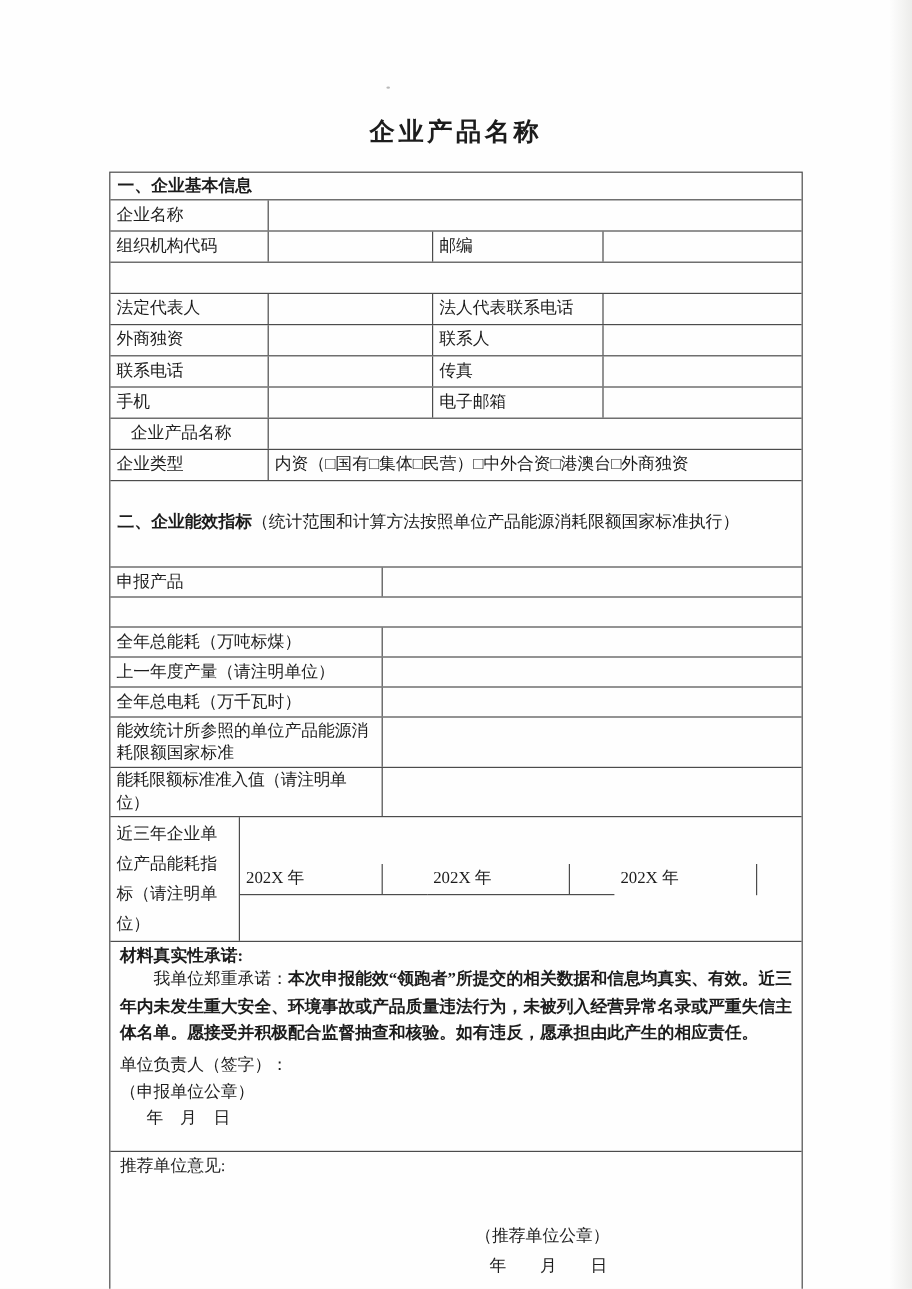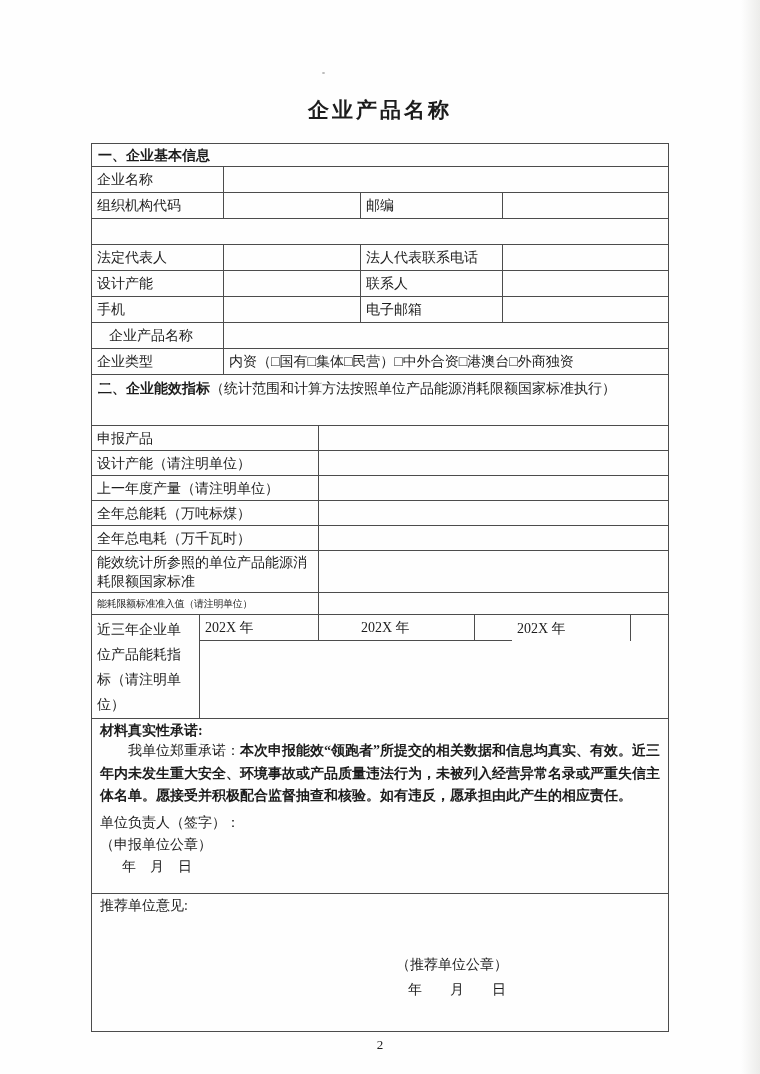--- a/index.html
+++ b/index.html
@@ -22,43 +22,43 @@
   .doc-title{
     margin-top:96px;
     text-align:center;
     font-size:21px;font-weight:bold;letter-spacing:3px;
   }
   .form-table{
     width:576px;margin:19px auto 0 auto;
     border:1px solid #4c4c4c;
     font-size:14px;
   }
-  .row{display:flex;align-items:flex-start;border-bottom:1px solid #4c4c4c;font-family:Liberation Serif, serif;}
+  .row{display:flex;align-items:center;border-bottom:1px solid #4c4c4c;font-family:Liberation Serif, serif;}
   .row:last-child{border-bottom:none;}
   .cell{
     box-sizing:border-box;
     border-right:1px solid #4c4c4c;
     padding:1px 5px;
     display:flex;align-items:center;
     min-height:25px;
     line-height:19px;
   }
   .cell:last-child{border-right:none;}
   .c1{width:132px;}
   .c2{width:137px;}
   .c3{width:142px;}
   .fill{flex:1;}
   .sec-head{min-height:22px;font-weight:bold;padding:1px 6px;display:flex;align-items:center;}
-  .sec-head2{min-height:50px;padding:2px 6px;line-height:23px;display:block;}
+  .sec-head2{min-height:50px;padding:2px 6px;line-height:23px;display:block;margin-top:21px;}
   .sec-head2 .bold{font-weight:bold;}
   .w-label2{width:227px;}
   .h24{min-height:24px;}
   .h40{min-height:40px;}
   .h20{min-height:20px;}
-  .tight{font-size:10px;letter-spacing:-0.3px;}
+  .tight{font-size:14px;letter-spacing:-0.3px;}
   .indent{padding-left:17px;}
   .wrap{display:block;line-height:19px;padding-top:2px;}
   .w-y1{width:108px;line-height:25px;}
   .w-y2{width:119px;}
   .ycol{flex:1;display:flex;flex-direction:row;}
   .yrow{display:flex;flex:1;border-bottom:1px solid #4c4c4c;}
   .yrow:last-child{border-bottom:none;}
   .yrow .cell{border-bottom:none;min-height:25px;}
   .block{display:block;padding:3px 8px 6px 8px;}
   .pledge{min-height:165px;}
@@ -105,26 +105,32 @@
     </div>
 
     <div class="row">
       <div class="cell c1">法定代表人</div>
       <div class="cell c2"></div>
       <div class="cell c3">法人代表联系电话</div>
       <div class="cell fill"></div>
     </div>
 
     <div class="row">
-      <div class="cell c1">设计产能</div>
+      <div class="cell c1">外商独资</div>
       <div class="cell c2"></div>
       <div class="cell c3">联系人</div>
       <div class="cell fill"></div>
     </div>
 
+    <div class="row">
+      <div class="cell c1">联系电话</div>
+      <div class="cell c2"></div>
+      <div class="cell c3">传真</div>
+      <div class="cell fill"></div>
+    </div>
 
     <div class="row">
       <div class="cell c1">手机</div>
       <div class="cell c2"></div>
       <div class="cell c3">电子邮箱</div>
       <div class="cell fill"></div>
     </div>
 
     <div class="row">
       <div class="cell c1 indent">企业产品名称</div>
@@ -139,31 +145,30 @@
     <div class="row">
       <div class="cell fill sec-head2"><span class="bold">二、企业能效指标</span><span>（统计范围和计算方法按照单位产品能源消耗限额国家标准执行）</span></div>
     </div>
 
     <div class="row">
       <div class="cell w-label2 h24">申报产品</div>
       <div class="cell fill h24"></div>
     </div>
 
     <div class="row">
-      <div class="cell w-label2 h24">设计产能（请注明单位）</div>
+      <div class="cell fill h24"></div>
+    </div>
+
+    <div class="row">
+      <div class="cell w-label2 h24">全年总能耗（万吨标煤）</div>
       <div class="cell fill h24"></div>
     </div>
 
     <div class="row">
       <div class="cell w-label2 h24">上一年度产量（请注明单位）</div>
-      <div class="cell fill h24"></div>
-    </div>
-
-    <div class="row">
-      <div class="cell w-label2 h24">全年总能耗（万吨标煤）</div>
       <div class="cell fill h24"></div>
     </div>
 
     <div class="row">
       <div class="cell w-label2 h24">全年总电耗（万千瓦时）</div>
       <div class="cell fill h24"></div>
     </div>
 
     <div class="row">
       <div class="cell w-label2 h40 wrap">能效统计所参照的单位产品能源消耗限额国家标准</div>

